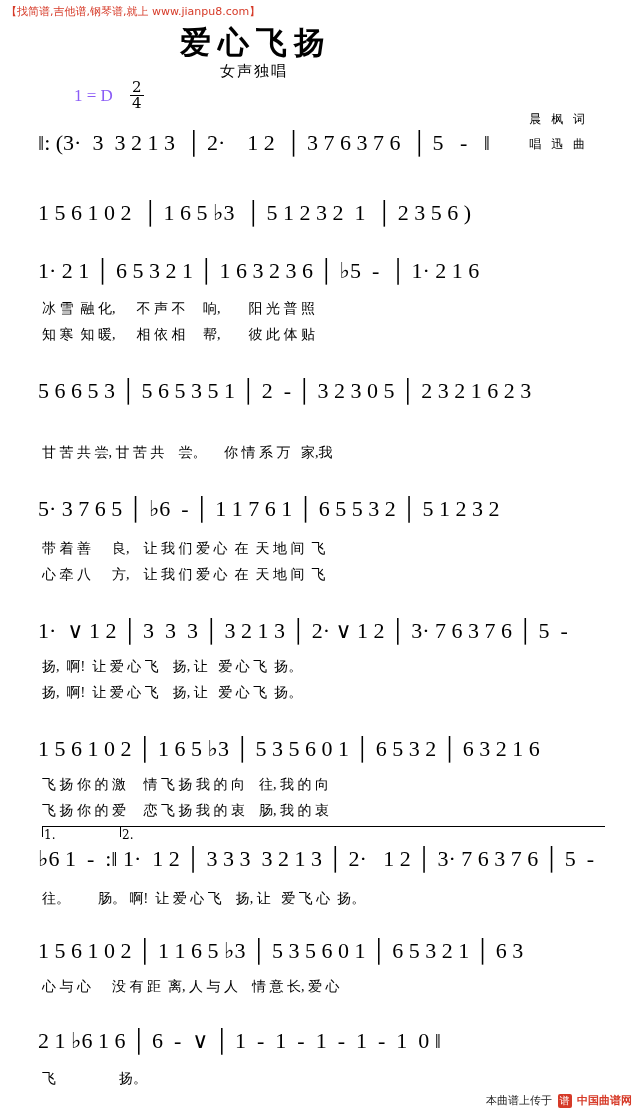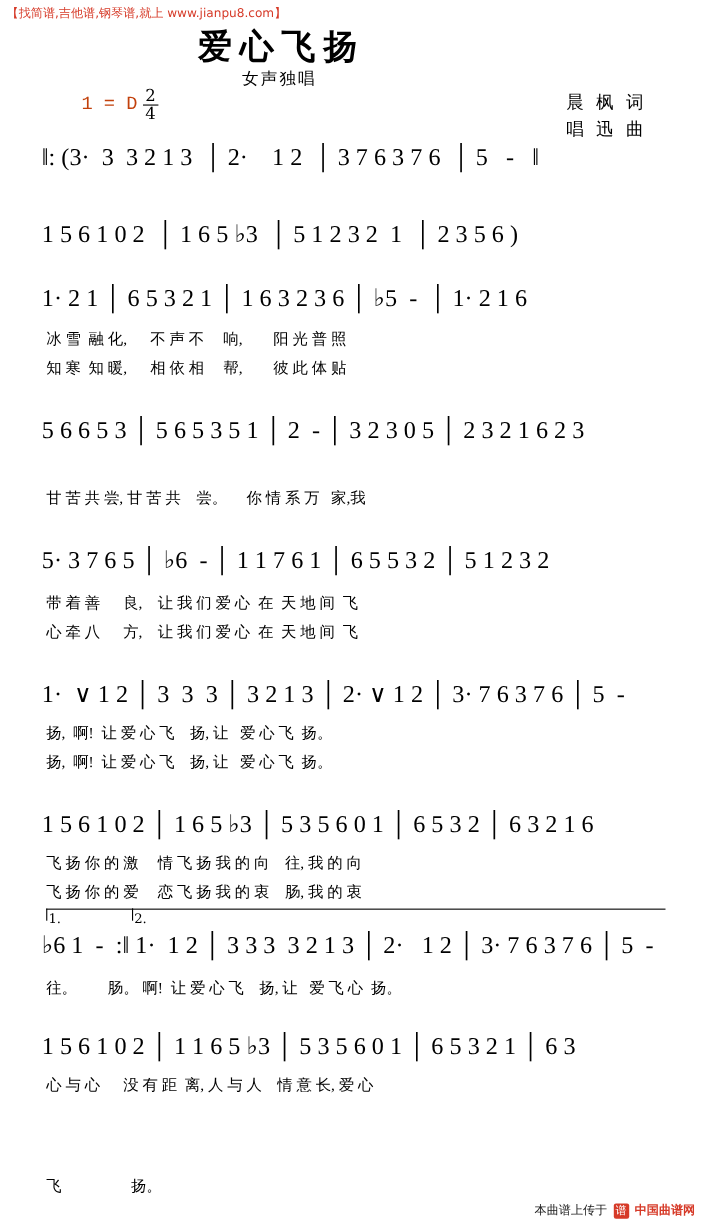--- a/index.html
+++ b/index.html
@@ -48,35 +48,36 @@
     left: 0;
     width: 508px;
     text-align: center;
     font-size: 15px;
     color: #000;
     letter-spacing: 2px;
   }
   .credit {
     position: absolute;
     right: 52px;
-    font-size: 16px;
+    font-size: 12px;
     letter-spacing: 3px;
     color: #000;
     white-space: nowrap;
+    margin-top: 28px;
   }
   .credit-1 { top: 83px; }
   .credit-2 { top: 108px; }
 
   .keysig {
     position: absolute;
     left: 74px;
     top: 86px;
     font-size: 17px;
-    color: #c2410c;
-    font-family: Liberation Mono, monospace;
+    color: #8b5cf6;
+    font-family: Liberation Serif, serif;
   }
   .meter {
     position: absolute;
     left: 130px;
     top: 80px;
     font-size: 15px;
     line-height: 1;
     text-align: center;
     font-family: "DejaVu Serif", serif;
   }
@@ -183,20 +184,21 @@
   <div class="volta" style="left:44px; top:828px;">1.</div>
   <div class="volta-bracket" style="left:42px; top:826px; width:78px;"></div>
   <div class="volta" style="left:122px; top:828px;">2.</div>
   <div class="volta-bracket" style="left:120px; top:826px; width:484px;"></div>
   <div class="notes" style="top:846px;">♭6 1  -  :‖ 1·  1 2 │ 3 3 3  3 2 1 3 │ 2·   1 2 │ 3· 7 6 3 7 6 │ 5  -</div>
   <div class="lyric" style="top:890px;">往。        肠。 啊!  让 爱 心 飞    扬, 让   爱 飞 心  扬。</div>
 
   <div class="notes" style="top:938px;">1 5 6 1 0 2 │ 1 1 6 5 ♭3 │ 5 3 5 6 0 1 │ 6 5 3 2 1 │ 6 3</div>
   <div class="lyric" style="top:978px;">心 与 心      没 有 距  离, 人 与 人    情 意 长, 爱 心</div>
 
+  <div class="notes" style="top:1028px;">2 1 ♭6 1 6 │ 6  -  ∨ │ 1  -  1  -  1  -  1  -  1  0 ‖</div>
   <div class="lyric" style="top:1070px;">飞                  扬。</div>
 
   <div class="footer">
     <span>本曲谱上传于</span>
     <span class="logo-box">谱</span>
     <span class="brand">中国曲谱网</span>
   </div>
 
 </div>
 

